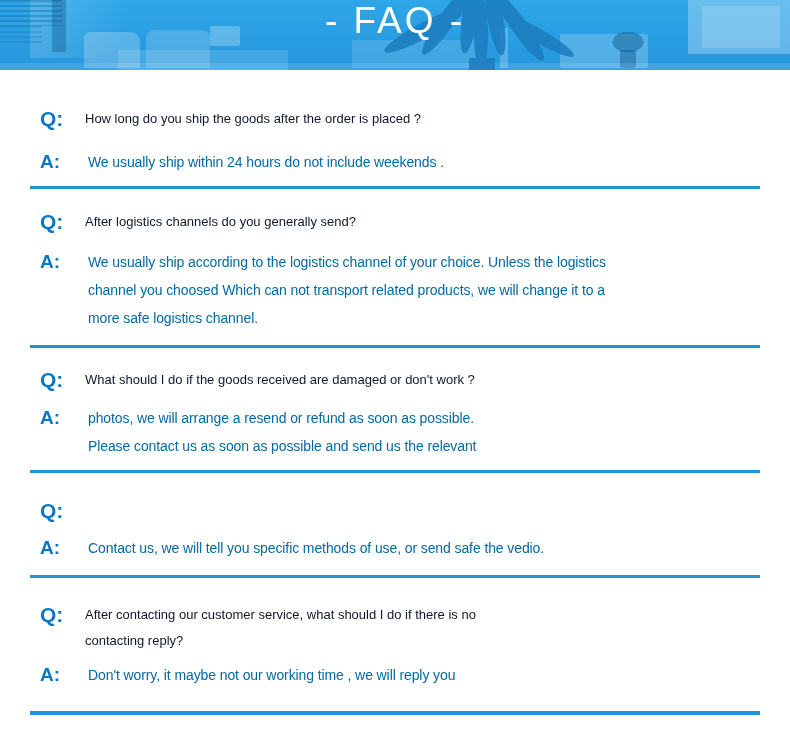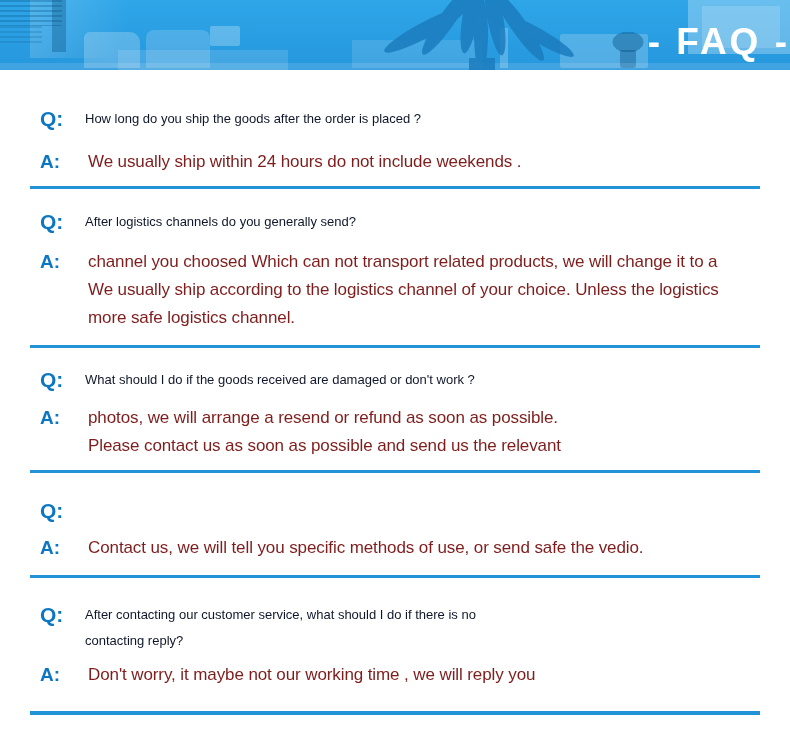--- a/index.html
+++ b/index.html
@@ -30,31 +30,31 @@
   .lamp-pole { left:500px; top:28px; width:8px; height:40px; background:rgba(255,255,255,.22); }
   .cabinet { left:560px; top:34px; width:88px; height:34px; background:rgba(255,255,255,.2); border-radius:2px; }
   .small-plant-pot { left:620px; top:50px; width:16px; height:18px; background:rgba(10,80,130,.4); border-radius:0 0 3px 3px; }
   .small-plant-leaves { left:610px; top:30px; width:36px; height:24px;
     background:radial-gradient(ellipse at center, rgba(12,90,140,.45) 0 60%, rgba(255,255,255,0) 62%); }
   .window-right { left:688px; top:0; width:102px; height:54px; background:rgba(255,255,255,.28); }
   .window-right-inner { left:702px; top:6px; width:78px; height:42px; background:rgba(255,255,255,.16); }
   .floor-glow { left:0; bottom:0; width:790px; height:7px; background:rgba(255,255,255,.12); }
   .plant-svg { position:absolute; left:365px; top:0; width:230px; height:70px; }
   .faq-title {
-    position:absolute; top:21px; left:0; width:100%; text-align:right;
-    color:#ffffff; font-size:37px; font-weight:bold; letter-spacing:3px;
+    position:absolute; top:0; left:0; width:100%; text-align:center;
+    color:#ffffff; font-size:37px; font-weight:normal; letter-spacing:3px;
   }
 
   
   .content { padding:0 30px; }
   .row { display:flex; align-items:flex-start; padding-left:10px; }
   .q-label { flex:0 0 45px; font-size:21px; font-weight:700; color:#0d76c2; line-height:26px; }
   .q-text  { font-size:13px; color:#0f172a; line-height:26px; }
   .a-label { flex:0 0 48px; font-size:19px; font-weight:700; color:#0d76c2; line-height:28px; }
-  .a-text  { font-size:17px; color:#7f1d1d; line-height:28px; letter-spacing:-0.1px; }
+  .a-text  { font-size:14px; color:#0369a1; line-height:28px; letter-spacing:-0.1px; }
   .divider { height:3px; background:#2193d6; }
   .bottom-bar { height:4px; background:#2193d6; }
 </style>
 </head>
 <body>
 
 <div class="page">
 
   <div class="faq-header">
     <div class="decor light-sweep"></div>
@@ -108,22 +108,22 @@
 
     <div class="row" style="margin-top:20px">
       <span class="q-label">Q:</span>
       <div class="q-text">
         <div>After logistics channels do you generally send?</div>
       </div>
     </div>
     <div class="row" style="margin-top:13px">
       <span class="a-label">A:</span>
       <div class="a-text">
+        <div>We usually ship according to the logistics channel of your choice. Unless the logistics</div>
         <div>channel you choosed Which can not transport related products, we will change it to a</div>
-        <div>We usually ship according to the logistics channel of your choice. Unless the logistics</div>
         <div>more safe logistics channel.</div>
       </div>
     </div>
     <div class="divider" style="margin-top:13px"></div>
 
     <div class="row" style="margin-top:19px">
       <span class="q-label">Q:</span>
       <div class="q-text">
         <div>What should I do if the goods received are damaged or don't work ?</div>
       </div>

